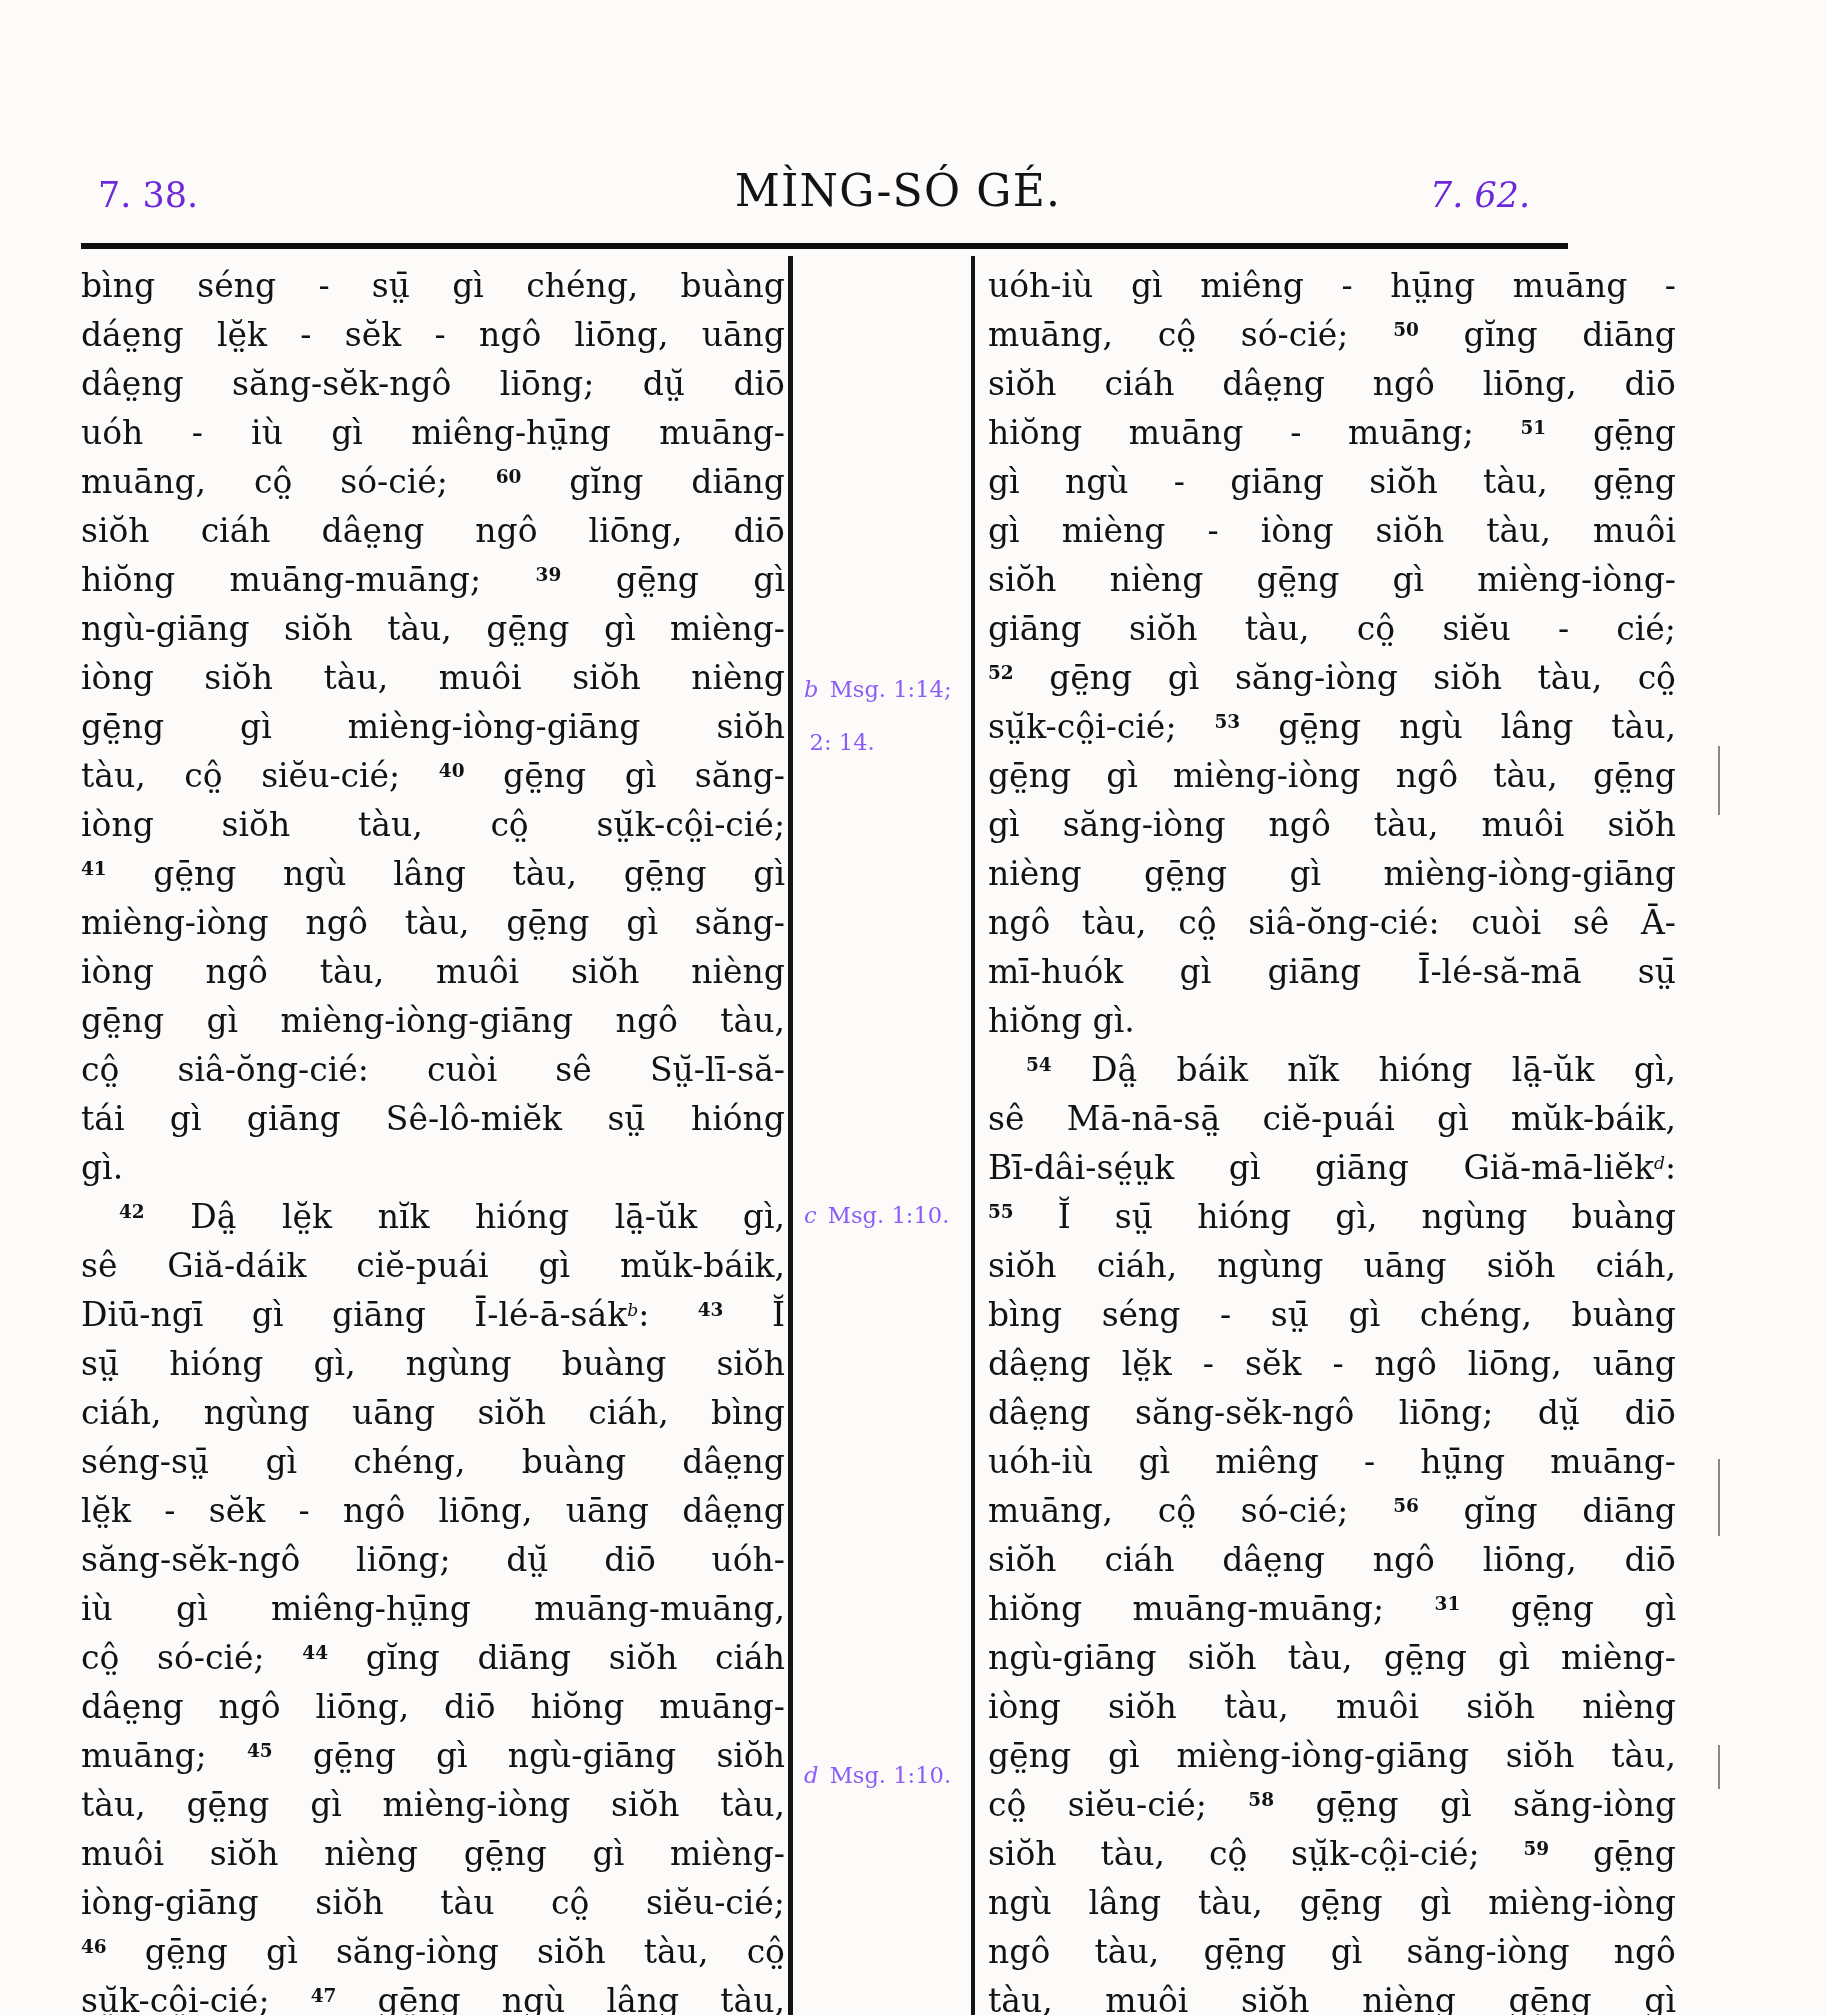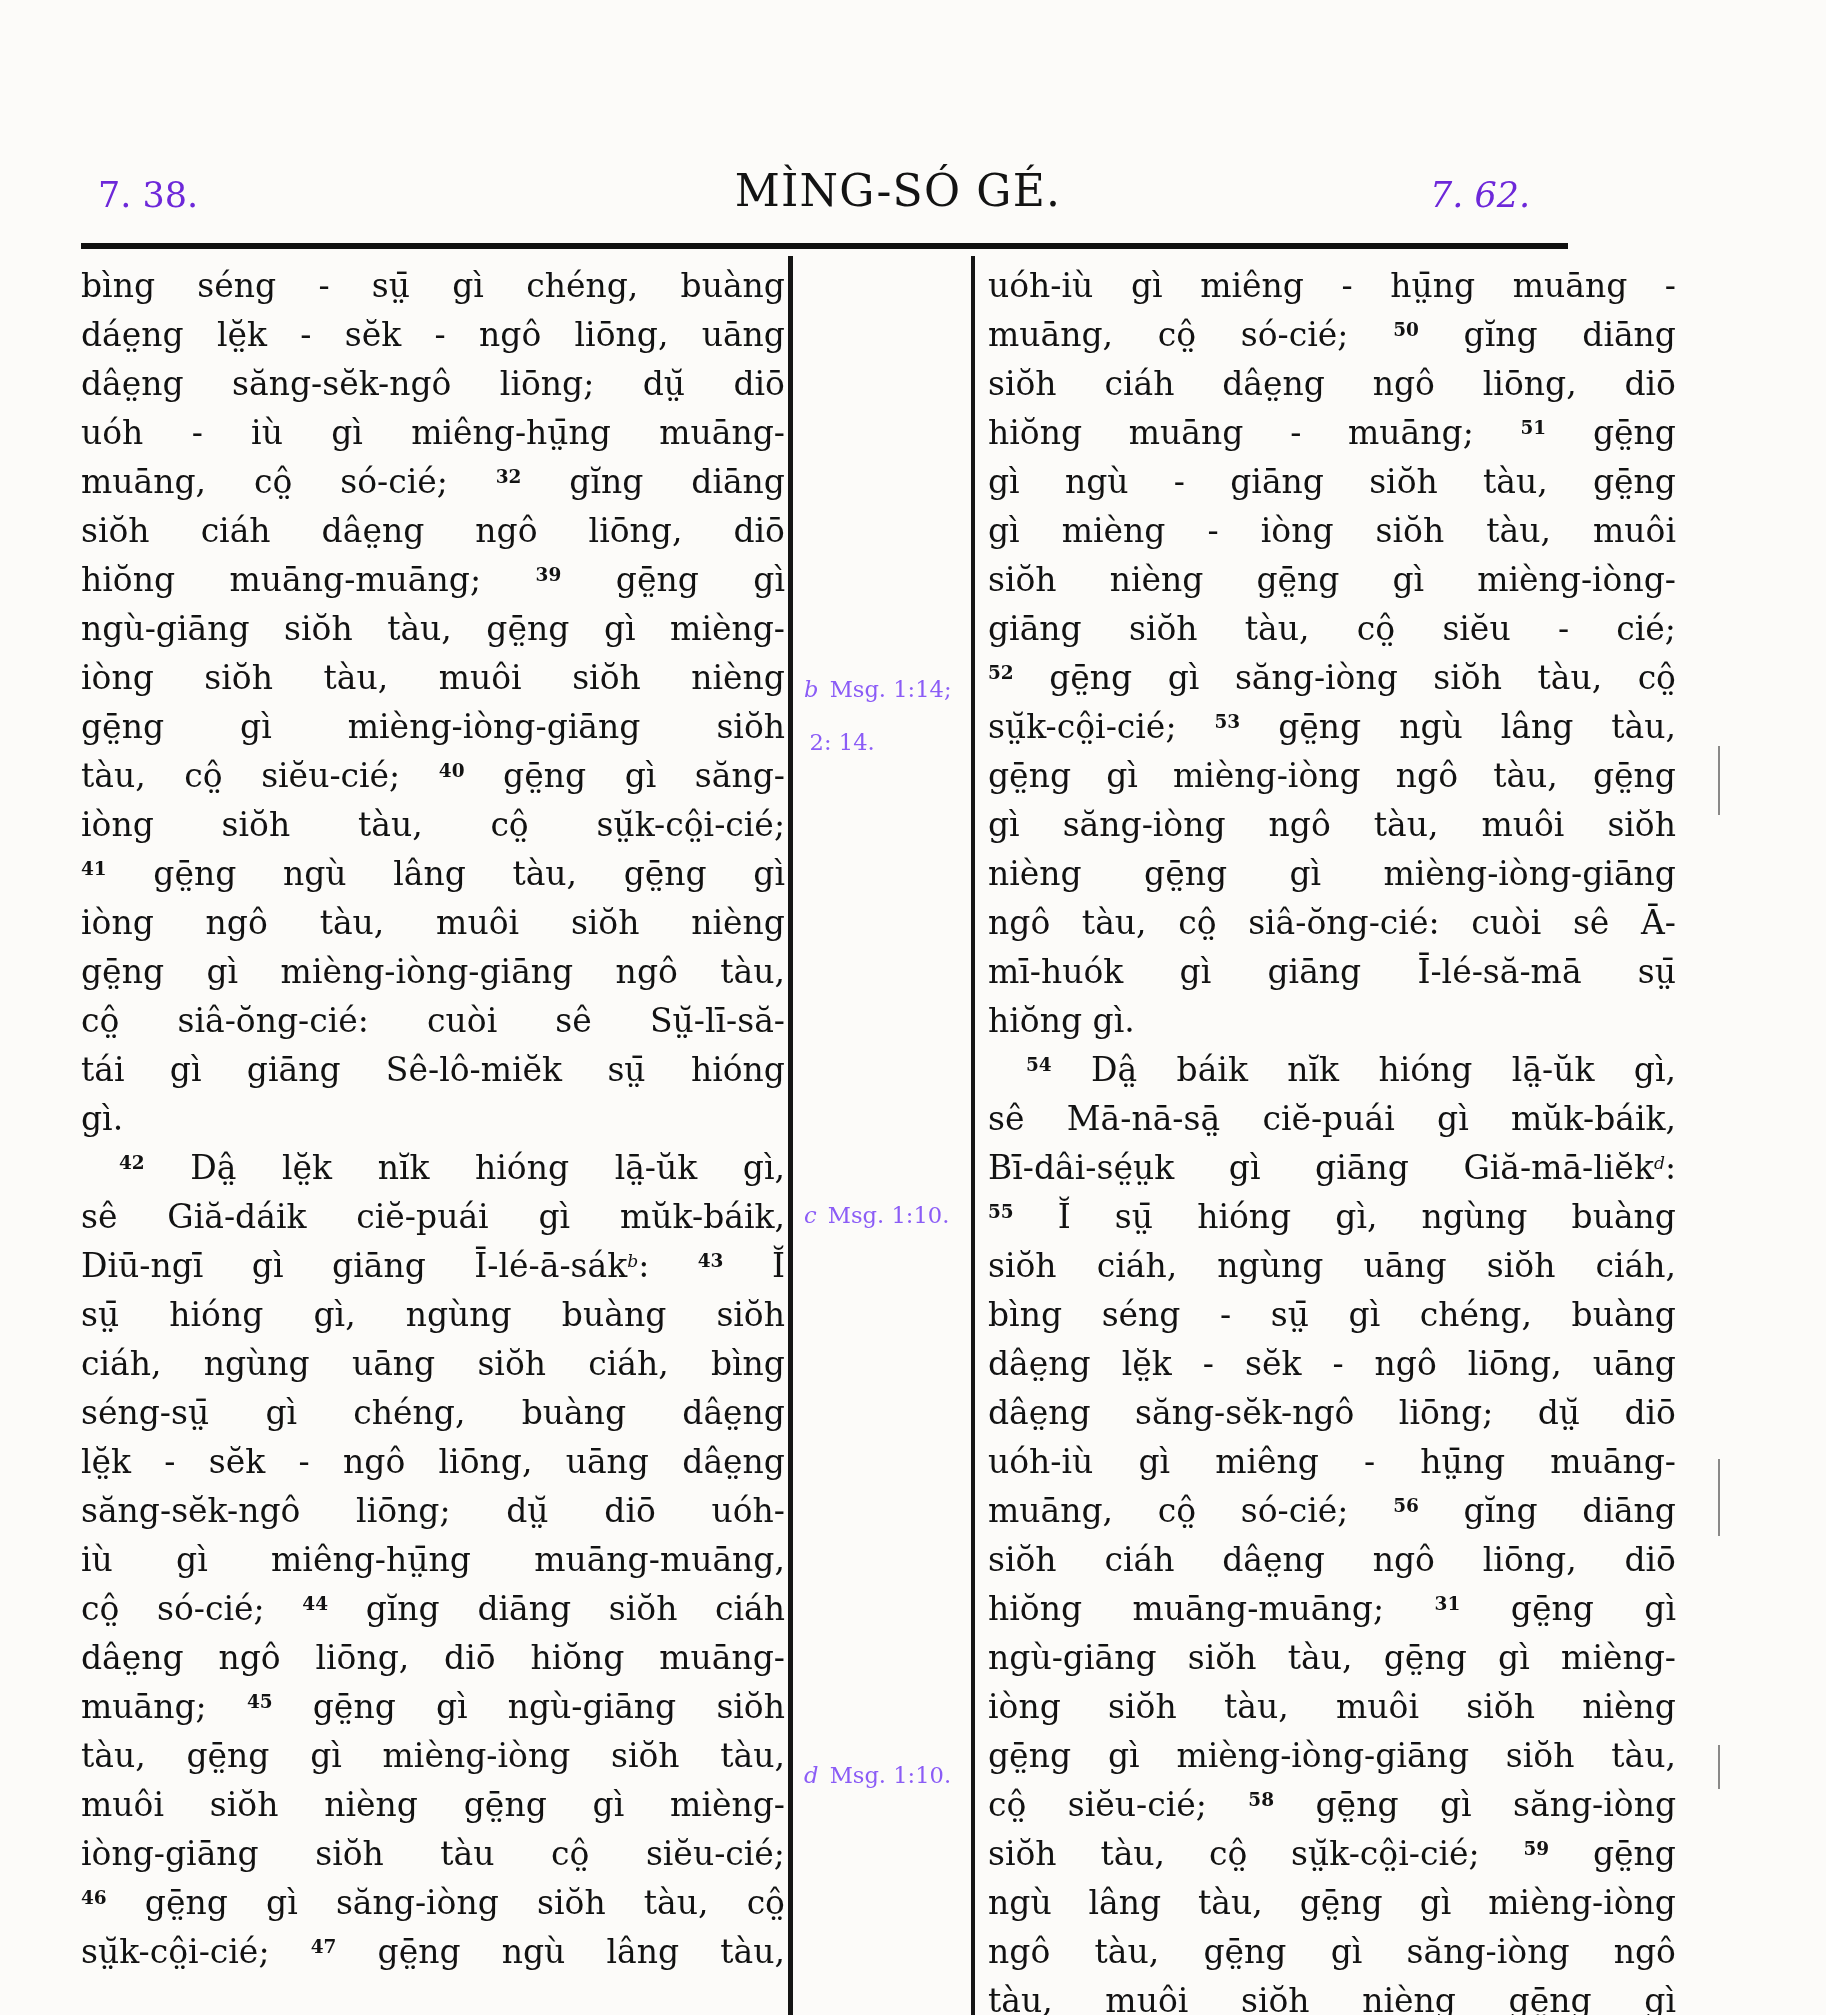--- a/index.html
+++ b/index.html
@@ -54,29 +54,30 @@
   <span class="hdr-title">MÌNG-SÓ GÉ.</span>
   <span class="hdr-num hdr-right">7. 62.</span>
 
   <div class="hrule"></div>
 
   <div class="col col-left" id="col-left">
       <div class="line">bìng séng - sṳ̄ gì chéng, buàng</div>
       <div class="line">dáe̤ng lĕ̤k - sĕk - ngô liōng, uāng</div>
       <div class="line">dâe̤ng săng-sĕk-ngô liōng; dṳ̆ diō</div>
       <div class="line">uóh - iù gì miêng-hṳ̄ng muāng-</div>
-      <div class="line">muāng, cô̤ só-cié; <sup class="v">32</sup> gĭng diāng</div>
+      <div class="line">muāng, cô̤ só-cié; <sup class="v">60</sup> gĭng diāng</div>
       <div class="line">siŏh ciáh dâe̤ng ngô liōng, diō</div>
       <div class="line">hiŏng muāng-muāng; <sup class="v">39</sup> gē̤ng gì</div>
       <div class="line">ngù-giāng siŏh tàu, gē̤ng gì mièng-</div>
       <div class="line">iòng siŏh tàu, muôi siŏh nièng</div>
       <div class="line">gē̤ng gì mièng-iòng-giāng siŏh</div>
       <div class="line">tàu, cô̤ siĕu-cié; <sup class="v">40</sup> gē̤ng gì săng-</div>
       <div class="line">iòng siŏh tàu, cô̤ sṳ̆k-cô̤i-cié;</div>
       <div class="line"><sup class="v">41</sup> gē̤ng ngù lâng tàu, gē̤ng gì</div>
+      <div class="line">mièng-iòng ngô tàu, gē̤ng gì săng-</div>
       <div class="line">iòng ngô tàu, muôi siŏh nièng</div>
       <div class="line">gē̤ng gì mièng-iòng-giāng ngô tàu,</div>
       <div class="line">cô̤ siâ-ŏng-cié: cuòi sê Sṳ̆-lī-să-</div>
       <div class="line">tái gì giāng Sê-lô-miĕk sṳ̄ hióng</div>
       <div class="line flush">gì.</div>
       <div class="line indent"><sup class="v">42</sup> Dâ̤ lĕ̤k nĭk hióng lā̤-ŭk gì,</div>
       <div class="line">sê Giă-dáik ciĕ-puái gì mŭk-báik,</div>
       <div class="line">Diū-ngī gì giāng Ī-lé-ā-sák<sup class="r">b</sup>: <sup class="v">43</sup> Ĭ</div>
       <div class="line">sṳ̄ hióng gì, ngùng buàng siŏh</div>
       <div class="line">ciáh, ngùng uāng siŏh ciáh, bìng</div>

